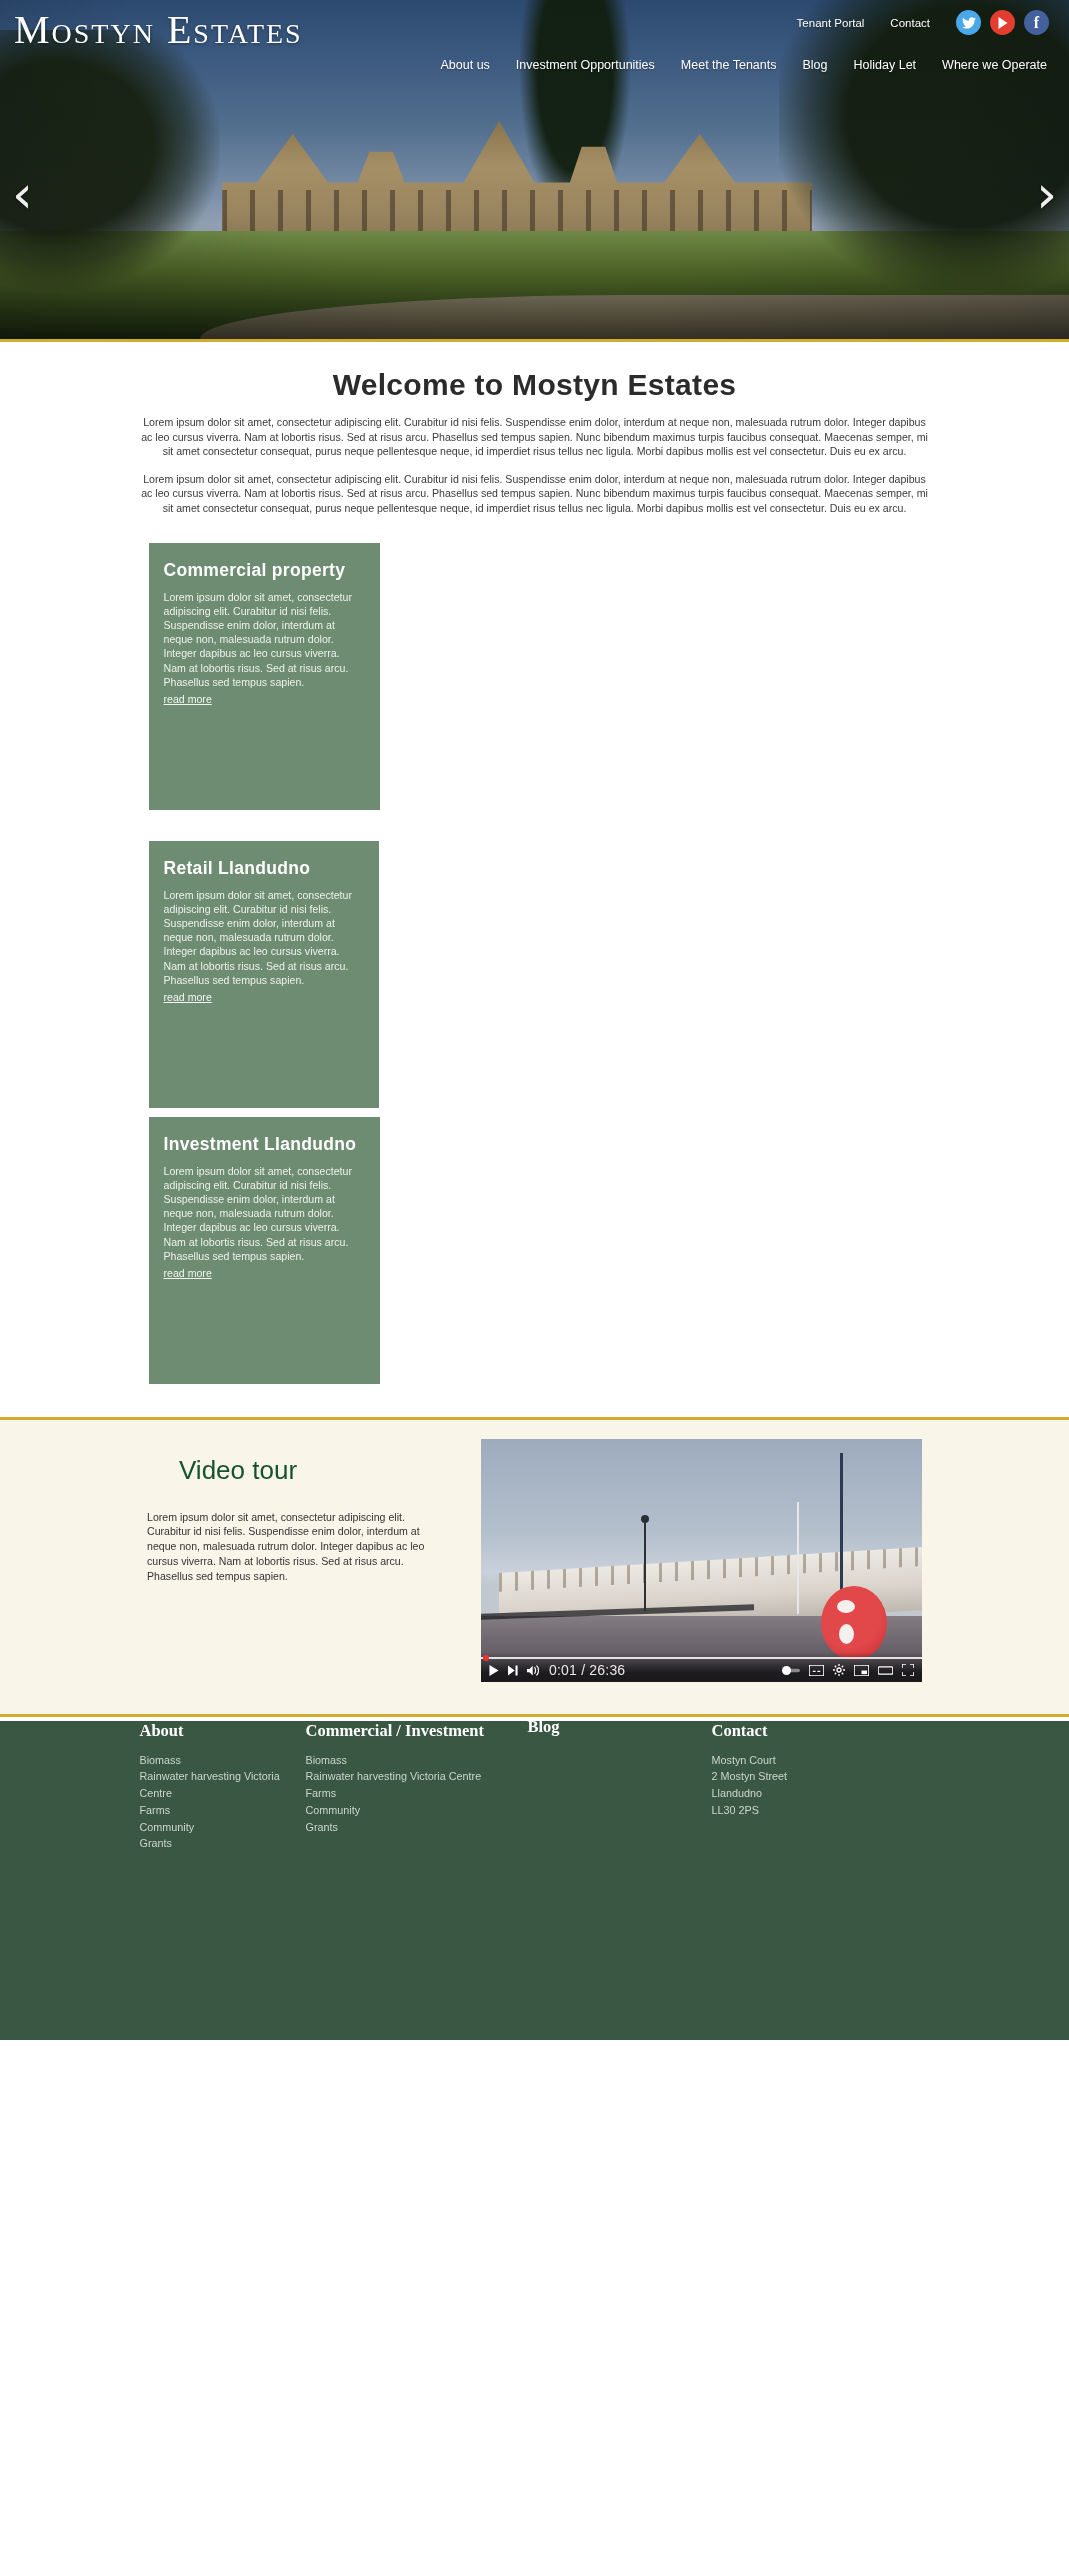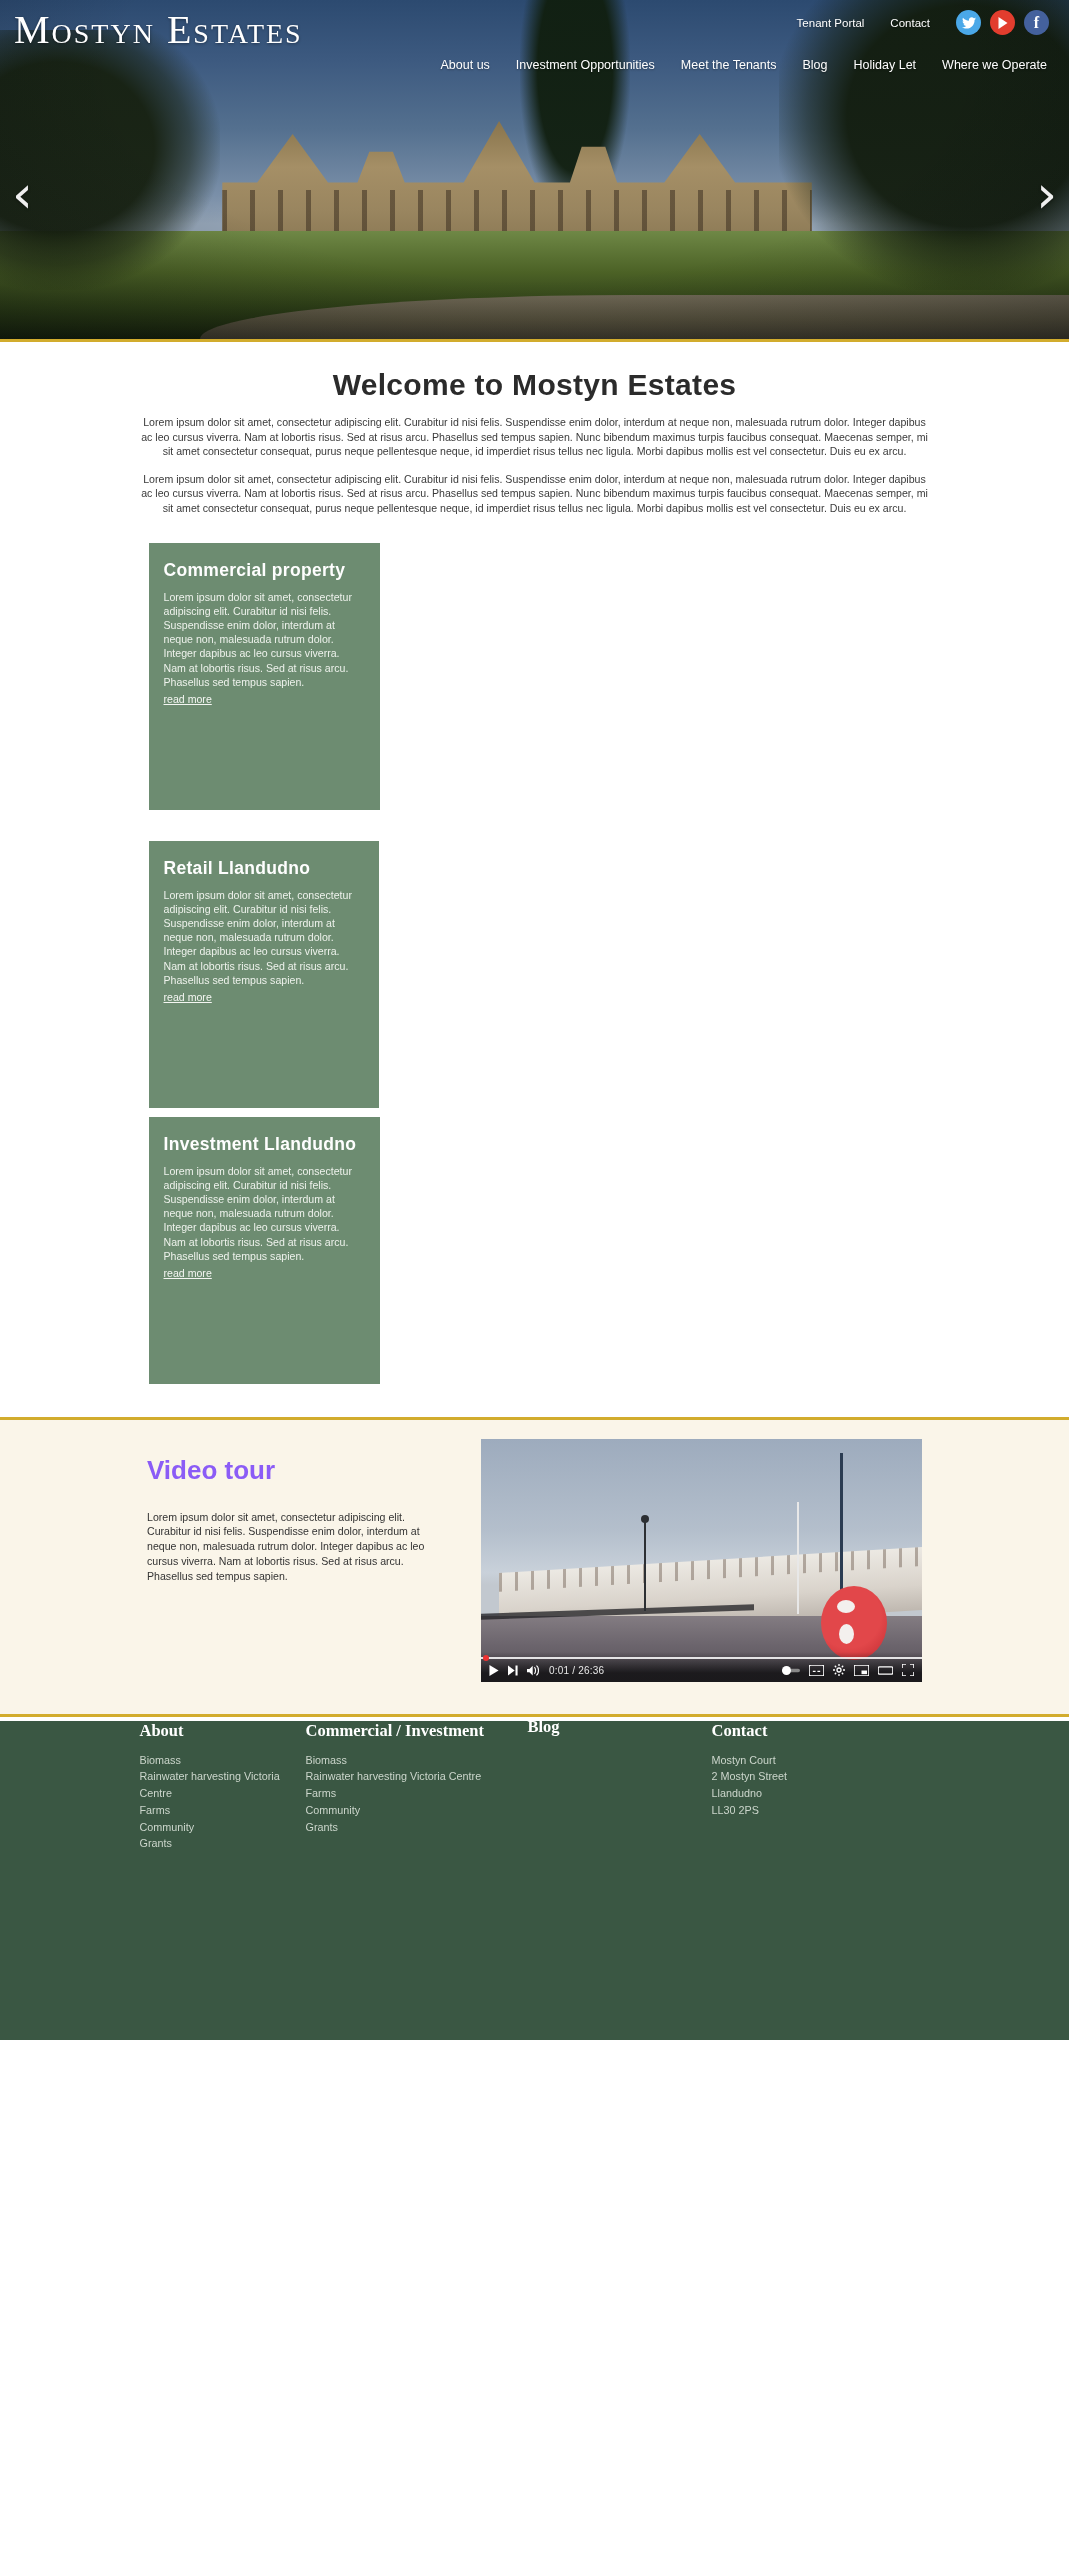--- a/index.html
+++ b/index.html
@@ -69,21 +69,21 @@
         repeating-linear-gradient(90deg, rgba(255,255,255,.38) 0 2px, rgba(0,0,0,0) 2px 7px),
         repeating-linear-gradient(0deg, rgba(146,96,74,.35) 0 2px, rgba(0,0,0,0) 2px 6px); }
   .card-img::after { content:""; position:absolute; left:-8%; top:18%; width:46%; height:60%;
       background:radial-gradient(ellipse at 18% 55%, rgba(74,84,52,.9) 0 42%, rgba(74,84,52,.45) 58%, transparent 72%); }
 
   
   .video-section { margin-top:22px; background:#faf5e9; border-top:3px solid #d2ac2d; border-bottom:3px solid #d2ac2d;
                    height:300px; }
   .video-wrap { width:775px; margin:0 auto; display:flex; padding-top:19px; }
   .video-copy { width:300px; padding-top:16px; }
-  .video-copy h2 { font-size:26px; font-weight:700; color:#8b5cf6; margin-bottom:24px; }
+  .video-copy h2 { font-size:26px; font-weight:400; color:#14532d; margin-bottom:24px;margin-left:32px; }
   .video-copy p { font-size:10.6px; line-height:1.4; color:#333; width:290px; }
   .video-player { margin-left:auto; width:441px; height:243px; position:relative; overflow:hidden; background:
       linear-gradient(180deg,#9dabbd 0%,#b4bfcc 38%,#c9d1da 55%,#c2c8cf 60%); }
   .vp-buildings { position:absolute; left:4%; right:0; top:50%; height:26%;
       background:
         repeating-linear-gradient(90deg, rgba(120,104,92,.5) 0 3px, rgba(0,0,0,0) 3px 16px) 0 0/100% 30% no-repeat,
         linear-gradient(180deg,#ece9e3 0%,#d9d3cb 60%,#bfb8b0 100%);
       transform:skewY(-3.5deg); }
   .vp-road { position:absolute; left:0; right:0; bottom:0; height:27%;
       background:linear-gradient(180deg,#837c82 0%,#6b646c 45%,#554f55 100%); }
@@ -95,21 +95,21 @@
   .vp-buoy { position:absolute; right:8%; bottom:9%; width:66px; height:74px; border-radius:50%;
       background:radial-gradient(circle at 42% 40%, #e2474a 0 55%, #c02a30 100%); }
   .vp-buoy::before { content:""; position:absolute; left:16px; top:14px; width:18px; height:13px; border-radius:50%; background:#f3f0ee; }
   .vp-buoy::after { content:""; position:absolute; left:18px; top:38px; width:15px; height:20px; border-radius:50%; background:#f3f0ee; }
   .vp-controls { position:absolute; left:0; right:0; bottom:0; height:30px;
       background:linear-gradient(180deg, rgba(0,0,0,0) 0%, rgba(10,10,12,.78) 70%); display:flex; align-items:flex-end; }
   .vp-progress { position:absolute; left:0; right:0; bottom:23px; height:2px; background:rgba(255,255,255,.85); }
   .vp-progress::before { content:""; position:absolute; left:2px; top:-2px; width:6px; height:6px; border-radius:50%; background:#e33; }
   .vp-bar { display:flex; align-items:center; width:100%; height:23px; padding:0 8px; gap:9px; }
   .vp-bar .spacer { flex:1; }
-  .vp-time { color:#e8e8e8; font-size:10px; letter-spacing:.2px; }
+  .vp-time { color:#e8e8e8; font-size:14px; letter-spacing:.2px; }
   .vp-icon { display:flex; align-items:center; justify-content:center; cursor:pointer; }
 
   
   .site-footer { margin-top:0; background:#3a5743; height:319px; }
   .footer-wrap { width:790px; margin:4px auto; display:flex; }
   .fcol h3 { color:#fff; font-family:"Liberation Serif", serif; font-weight:bold; font-size:16.5px; margin-bottom:11px; }
   .fcol ul { list-style:none; }
   .fcol li, .fcol .addr { color:#ccd6cc; font-size:10.8px; line-height:1.55; cursor:pointer; }
   .fcol .addr { cursor:default; }
   .fc1 { width:166px; } .fc2 { width:222px; } .fc3 { width:184px; padding-top:0; } .fc4 { flex:1; }

